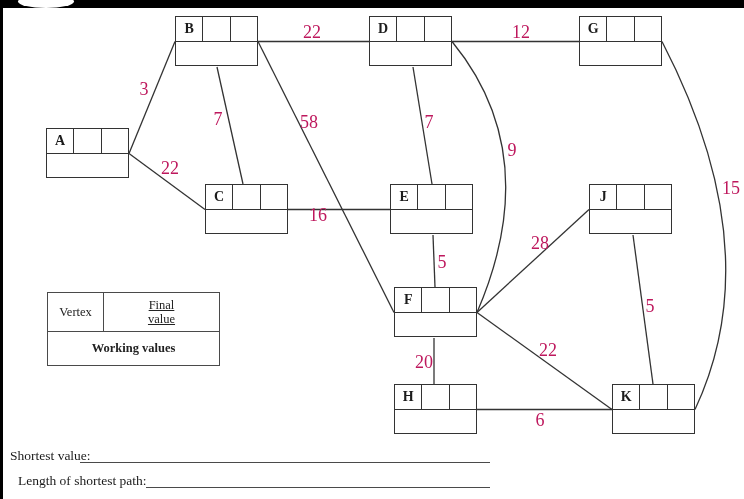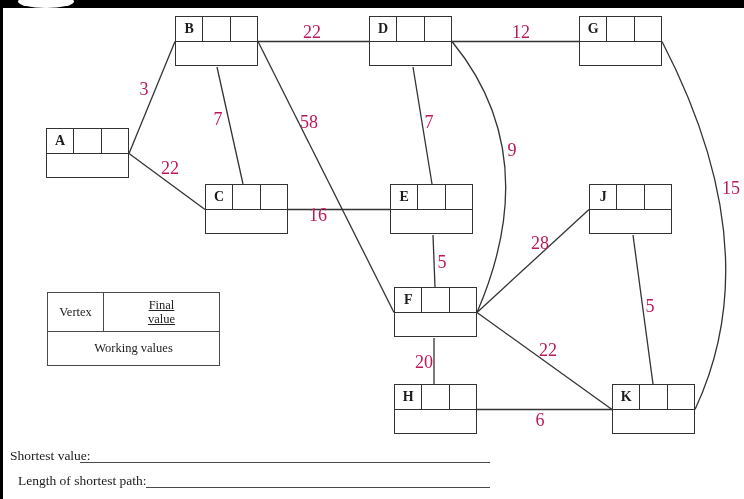--- a/index.html
+++ b/index.html
@@ -20,21 +20,21 @@
   .ew{position:absolute;transform:translate(-50%,-50%);font-size:18px;color:#be185d;background:transparent;}
   .key-title{position:absolute;left:106px;top:272px;width:60px;text-align:right;
         font-weight:bold;font-size:13.5px;margin-top:48px;}
   .key-box{position:absolute;left:47px;top:292px;width:173px;box-sizing:border-box;
         border:1.6px solid #4a4a4a;background:#fff;font-size:12.5px;color:#222;}
   .key-top{display:flex;height:39px;border-bottom:1.6px solid #4a4a4a;box-sizing:border-box;}
   .key-top .kcell{border-right:1.6px solid #4a4a4a;box-sizing:border-box;display:flex;
         align-items:center;justify-content:center;text-align:center;white-space:pre-line;line-height:1.12;}
   .key-top .kcell:last-child{border-right:none;}
   .kc1{width:56px;} .kc2{width:58px;} .kc3{flex:1;text-decoration:underline;}
-  .key-bottom{height:33px;display:flex;align-items:center;justify-content:center;}
+  .key-bottom{height:33px;display:flex;align-items:center;justify-content:center;font-weight:bold;}
   .answer-label{position:absolute;font-size:13.5px;color:#1a1a1a;}
   .answer-line{position:absolute;border-bottom:1.1px solid #4a4a4a;height:0;}
   .answer-value{position:absolute;font-size:13px;color:#1a1a1a;}
 </style>
 </head>
 <body>
 
 <div class="page">
 
   <svg class="edges" viewBox="0 0 744 499">

